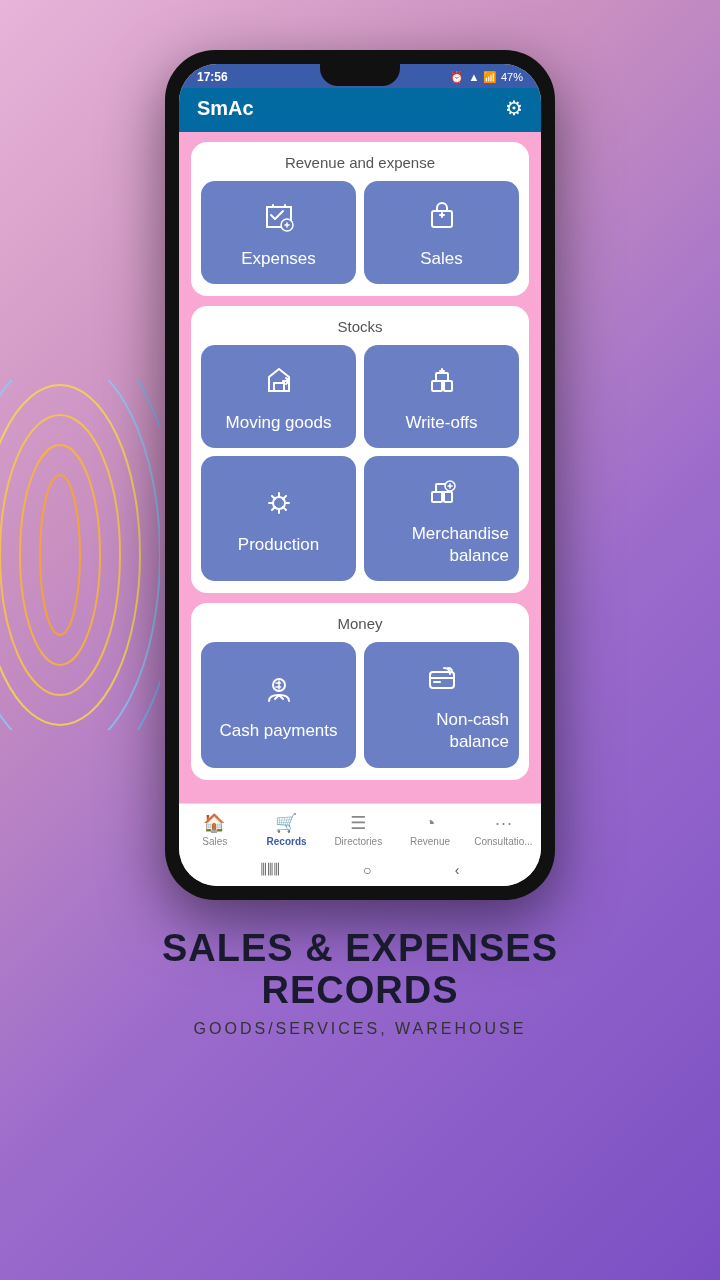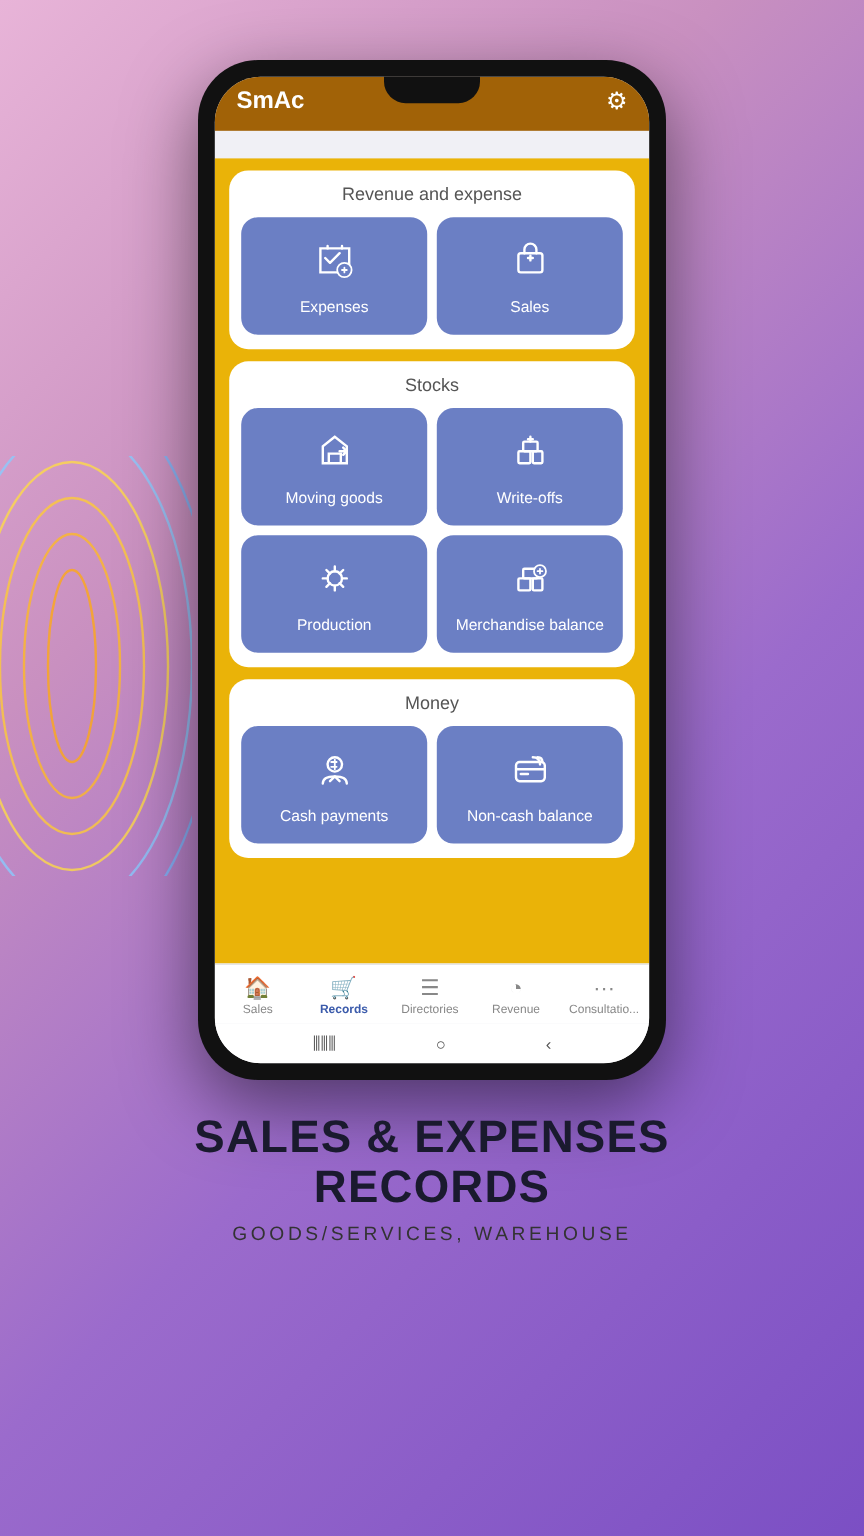--- a/index.html
+++ b/index.html
@@ -66,21 +66,21 @@
     .status-icons {
       display: flex;
       align-items: center;
       gap: 4px;
       color: white;
       font-size: 11px;
     }
 
     
     .top-bar {
-      background: #a16207;
+      background: #0369a1;
       display: flex;
       justify-content: space-between;
       align-items: center;
       padding: 8px 18px 12px;
       flex-shrink: 0;
     }
     .app-title {
       color: white;
       font-size: 20px;
       font-weight: 600;
@@ -101,24 +101,23 @@
       height: 22px;
       background: #111;
       border-radius: 0 0 18px 18px;
       z-index: 20;
     }
 
     
     .scroll-content {
       flex: 1;
       overflow-y: auto;
-      background: #eab308;
+      background: #f9a8d4;
       padding: 10px 12px;
       scrollbar-width: none;
-      margin-top: 23px;
     }
     .scroll-content::-webkit-scrollbar { display: none; }
 
     
     .section {
       background: white;
       border-radius: 16px;
       margin-bottom: 10px;
       padding: 12px 10px;
     }
@@ -147,21 +146,21 @@
       cursor: pointer;
       color: white;
       gap: 8px;
       transition: background 0.2s;
     }
     .menu-btn .btn-icon {
       font-size: 28px;
       line-height: 1;
     }
     .menu-btn .btn-label {
-      font-size: 13px;
+      font-size: 17px;
       font-weight: 500;
       text-align: right;
       line-height: 1.3;
     }
 
     
     .bottom-nav {
       background: white;
       display: flex;
       justify-content: space-around;
@@ -240,20 +239,29 @@
     <ellipse cx="100" cy="175" rx="60" ry="140" fill="none" stroke="#ffcc33" stroke-width="2"></ellipse>
     <ellipse cx="100" cy="175" rx="40" ry="110" fill="none" stroke="#ffbb22" stroke-width="2"></ellipse>
     <ellipse cx="100" cy="175" rx="20" ry="80" fill="none" stroke="#ffaa11" stroke-width="2"></ellipse>
   </g>
 </svg>
 
 <div class="phone-frame">
   <div class="notch"></div>
   <div class="phone-screen">
 
+    <div class="status-bar">
+      <span class="status-time">17:56</span>
+      <div class="status-icons">
+        <span>⏰</span>
+        <span>▲</span>
+        <span>📶</span>
+        <span>47%</span>
+      </div>
+    </div>
 
     <div class="top-bar">
       <span class="app-title">SmAc</span>
       <span class="settings-icon">⚙</span>
     </div>
 
     <div class="scroll-content">
 
       <div class="section">
         <div class="section-title">Revenue and expense</div>

